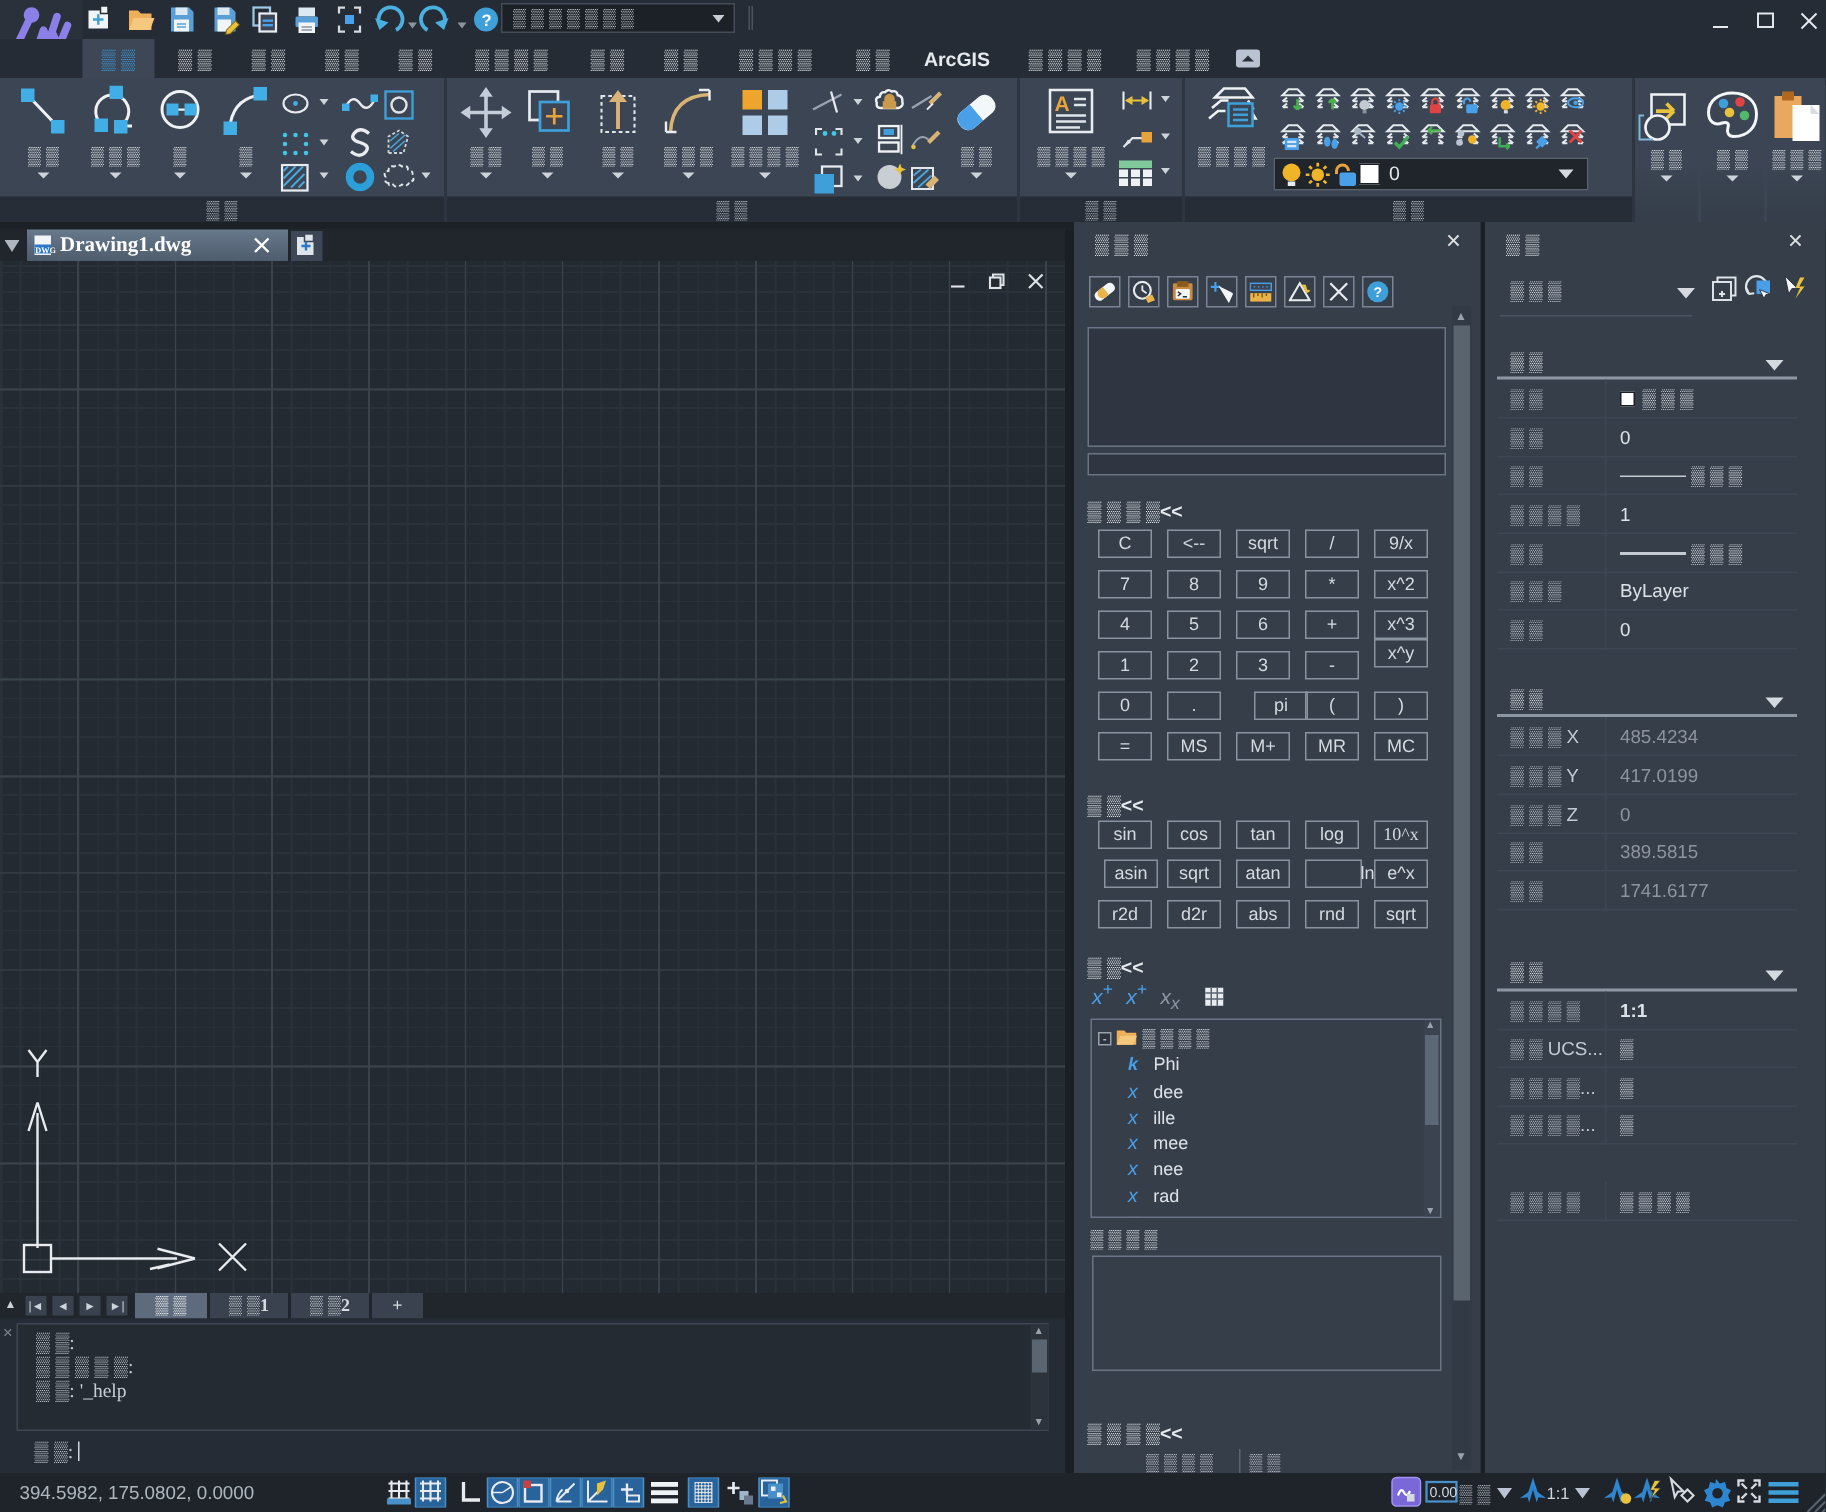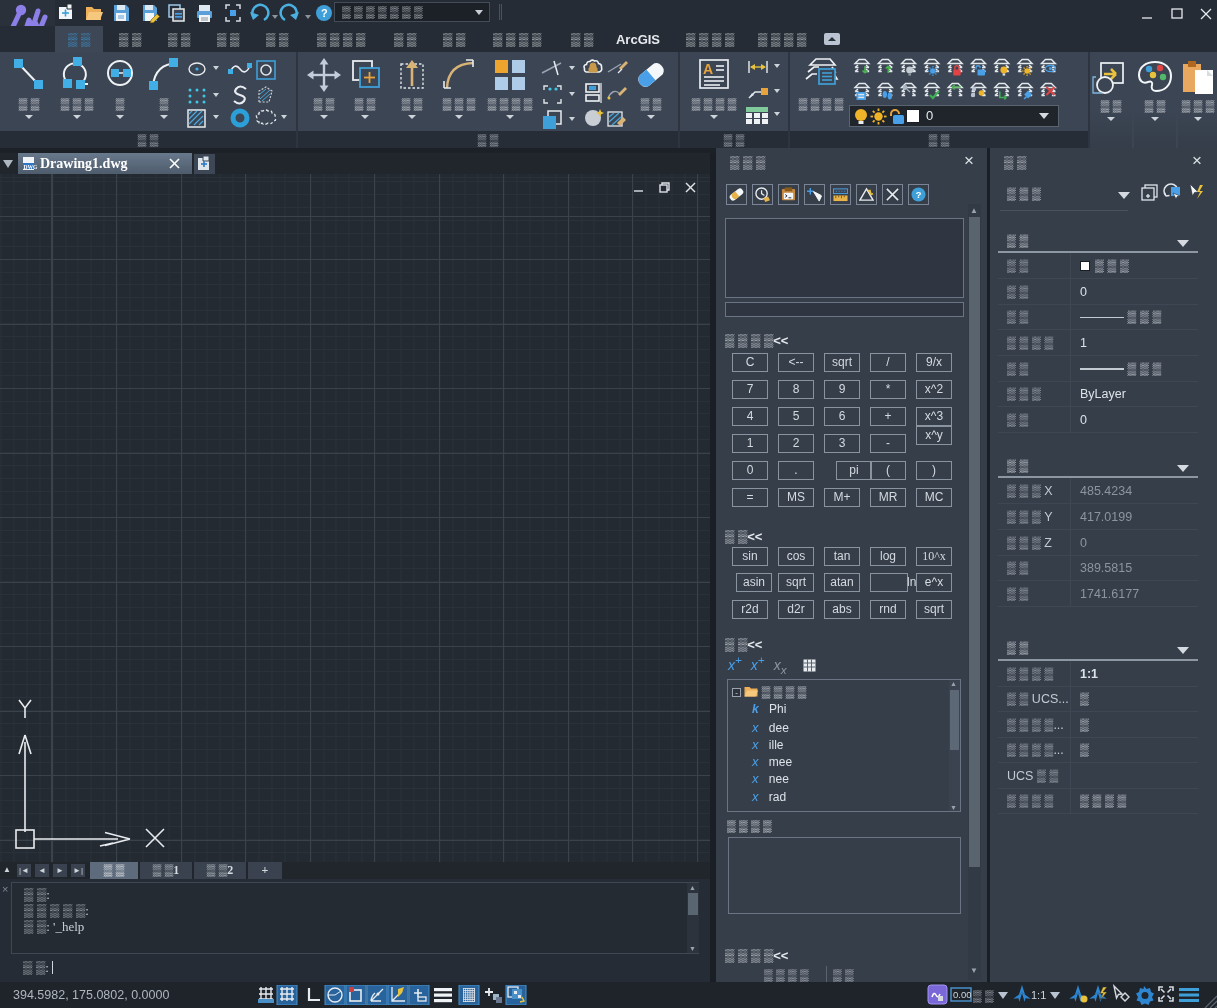--- a/index.html
+++ b/index.html
@@ -1039,24 +1039,20 @@
         <span class="pl"><span class="z">▒▒</span> UCS...</span>
         <span class="pv"><span class="z">▒</span></span>
       </div>
 <div class="prow" style="top:564px;">
         <span class="pl"><span class="z">▒▒▒▒</span>...</span>
         <span class="pv"><span class="z">▒</span></span>
       </div>
 <div class="prow" style="top:589px;">
         <span class="pl"><span class="z">▒▒▒▒</span>...</span>
         <span class="pv"><span class="z">▒</span></span>
-      </div>
-<div class="prow" style="top:615px;">
-        <span class="pl">UCS <span class="z">▒▒</span></span>
-        <span class="pv"></span>
       </div>
 <div class="prow" style="top:640px;">
         <span class="pl"><span class="z">▒▒▒▒</span></span>
         <span class="pv"><span class="z">▒▒▒▒</span></span>
       </div>
 </div>
 <div class="abs" id="statusbar">
 <div style="position:absolute;left:13px;top:6px;">394.5982, 175.0802, 0.0000</div>
       <svg style="position:absolute;left:250px;top:3px;" width="290" height="20" viewBox="0 0 290 20">
         <g transform="translate(6,0)">

